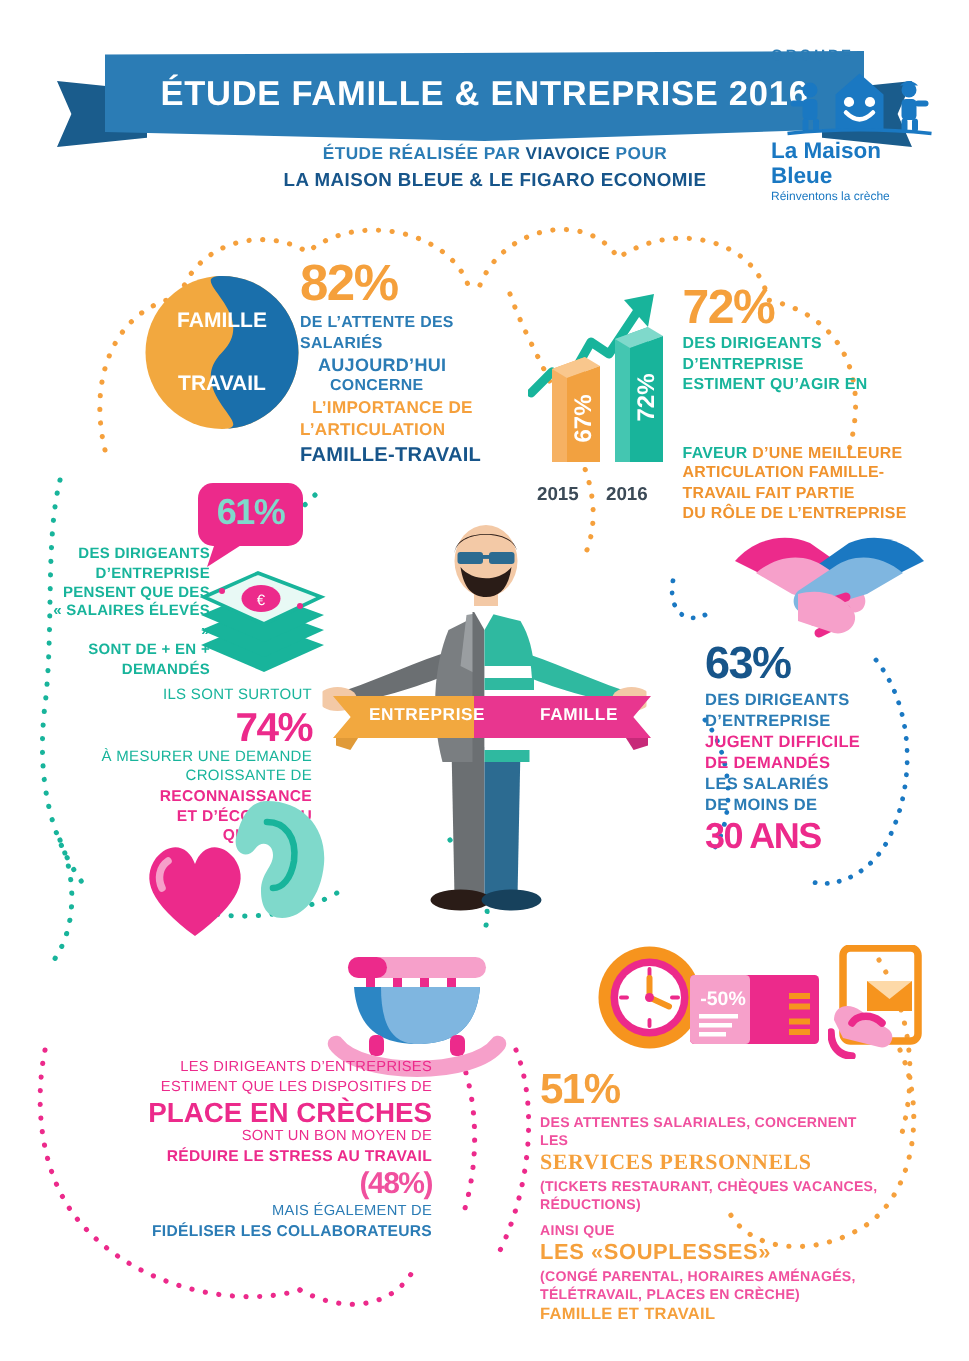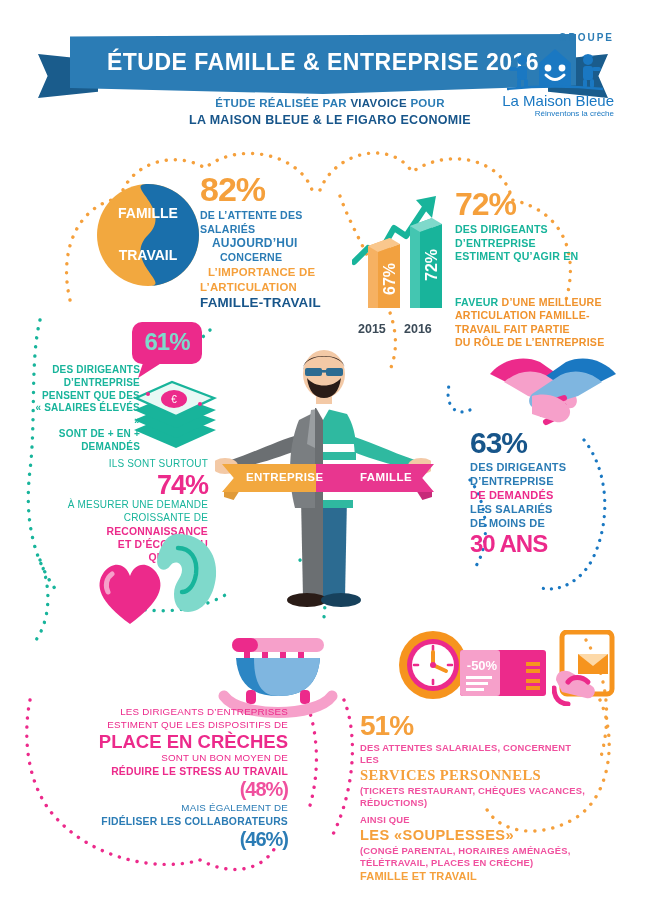--- a/index.html
+++ b/index.html
@@ -22,23 +22,23 @@
     display:flex;align-items:center;justify-content:center;}
   .ribbon-main .title{
     color:#ffffff;font-weight:bold;font-size:23px;letter-spacing:.5px;
     text-align:center;transform:translateY(-2px);white-space:nowrap;}
   .sub{position:absolute;left:120px;top:96px;width:420px;text-align:center;line-height:1.35;}
   .sub .l1{font-size:11.5px;color:#2b7cb5;font-weight:bold;letter-spacing:.3px;}
   .sub .l1 b{color:#17558a;}
   .sub .l2{font-size:12.5px;color:#17558a;font-weight:bold;letter-spacing:.3px;}
 
   
-  .logo{position:absolute;right:32px;top:32px;width:118px;height:100px;text-align:right;}
+  .logo{position:absolute;right:14px;top:32px;width:118px;height:100px;text-align:left;}
   .logo .groupe{font-size:10px;color:#2b7cb5;font-weight:bold;letter-spacing:2px;}
-  .logo .lm{font-size:15px;color:#1a78c2;font-weight:normal;margin-top:1px;}
+  .logo .lm{font-size:15px;color:#1a78c2;font-weight:bold;margin-top:1px;}
   .logo .rein{font-size:8px;color:#1a78c2;margin-top:0px;}
 
   
   .blk{position:absolute;line-height:1.28;}
   .big{font-weight:bold;letter-spacing:-1px;}
   .ln{display:block;font-weight:bold;letter-spacing:.2px;}
   .or{color:#f5a03c;}      .orB{color:#f0932e;}
   .bl{color:#2b7cb5;}      .blD{color:#17558a;}
   .tl{color:#18b49b;}      .pk{color:#ec2a8b;}
   .pkL{color:#f0509e;}
@@ -298,20 +298,21 @@
       <line x1="58" y1="70" x2="74" y2="62"></line>
     </g>
     <path d="M44 44 C58 40 72 44 80 54 C86 62 78 72 68 70 L44 62 Z" fill="#f6a0ca"></path>
   </svg>
 
   <div class="blk" style="left:470px;top:428px;width:170px;">
     <div class="big blD" style="font-size:30px;line-height:1;">63%</div>
     <div style="margin-top:2px;">
       <span class="ln bl" style="font-size:11px;">DES DIRIGEANTS</span>
       <span class="ln bl" style="font-size:11px;">D’ENTREPRISE</span>
+      <span class="ln pk" style="font-size:11px;">JUGENT DIFFICILE</span>
       <span class="ln pk" style="font-size:11px;">DE DEMANDÉS</span>
       <span class="ln bl" style="font-size:11px;">LES SALARIÉS</span>
       <span class="ln bl" style="font-size:11px;">DE MOINS DE</span>
       <span class="big pk" style="display:block;font-size:24px;line-height:1.1;margin-top:1px;">30 ANS</span>
     </div>
   </div>
 
   <svg class="abs" style="left:218px;top:628px;" width="120" height="92" viewBox="0 0 120 92">
     <rect x="14" y="10" width="92" height="14" rx="7" fill="#f6a0ca"></rect>
     <rect x="14" y="10" width="26" height="14" rx="7" fill="#ec2a8b"></rect>
@@ -330,21 +331,20 @@
 
   <div class="blk" style="left:40px;top:706px;width:248px;text-align:right;">
     <span class="ln pk" style="font-size:9.8px;font-weight:normal;">LES DIRIGEANTS D’ENTREPRISES</span>
     <span class="ln pk" style="font-size:9.8px;font-weight:normal;">ESTIMENT QUE LES DISPOSITIFS DE</span>
     <span class="big pk" style="display:block;font-size:18.5px;line-height:1.15;letter-spacing:0;">PLACE EN CRÈCHES</span>
     <span class="ln pk" style="font-size:9.8px;font-weight:normal;">SONT UN BON MOYEN DE</span>
     <span class="ln pk" style="font-size:10.4px;">RÉDUIRE LE STRESS AU TRAVAIL</span>
     <span class="big pkL" style="display:block;font-size:20px;line-height:1.1;">(48%)</span>
     <span class="ln bl" style="font-size:9.8px;font-weight:normal;margin-top:2px;">MAIS ÉGALEMENT DE</span>
     <span class="ln bl" style="font-size:10.4px;">FIDÉLISER LES COLLABORATEURS</span>
-    <span class="big bl" style="display:block;font-size:20px;line-height:1.1;">(46%)</span>
   </div>
 
   <svg class="abs" style="left:396px;top:628px;" width="74" height="74" viewBox="0 0 74 74">
     <circle cx="37" cy="37" r="34" fill="#f6941e"></circle>
     <circle cx="37" cy="37" r="26" fill="#ec2a8b"></circle>
     <circle cx="37" cy="37" r="21" fill="#ffffff"></circle>
     <g stroke="#ec2a8b" stroke-width="2.6" stroke-linecap="round">
       <line x1="37" y1="18" x2="37" y2="22"></line>
         <line x1="37" y1="52" x2="37" y2="56"></line>
       <line x1="18" y1="37" x2="22" y2="37"></line>

